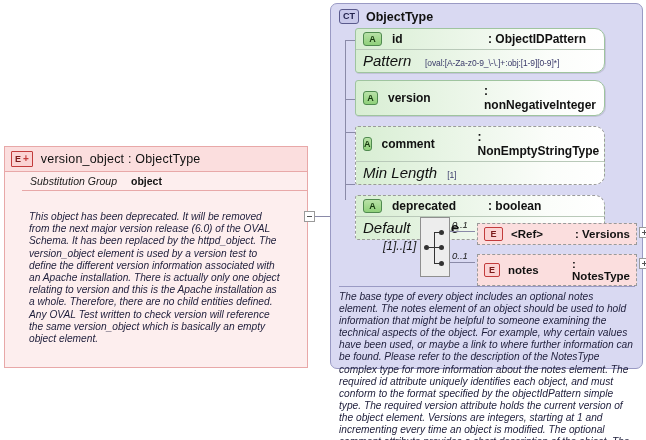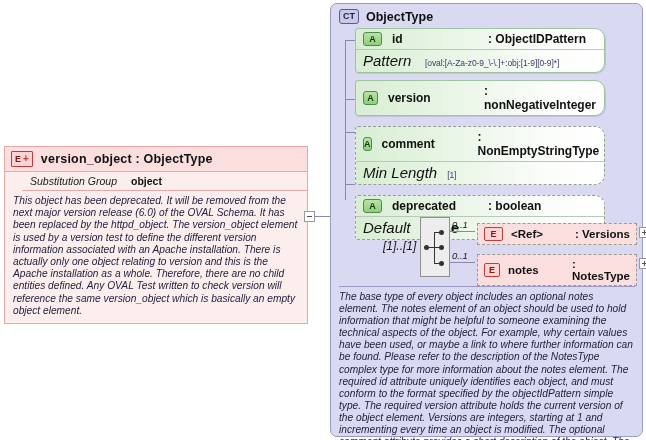--- a/index.html
+++ b/index.html
@@ -49,21 +49,21 @@
     padding: 2px 3px;
     border-radius: 1px;
   }
   .badge-e .plus {
     color: #c23b3b;
     font-size: 10px;
     font-weight: bold;
   }
   .le-title {
     font-size: 12.5px;
-    font-weight: bold;
+    font-weight: normal;
     color: #111;
     letter-spacing: .2px;
   }
   .le-subrow {
     display: flex;
     align-items: baseline;
     gap: 14px;
     padding: 3px 8px;
     background: #fdeeee;
     border-bottom: 1px solid #e8a8a8;
@@ -80,21 +80,21 @@
     color: #111;
   }
   .le-desc {
     padding: 4px 8px 6px 8px;
     font-style: italic;
     font-size: 10.2px;
     line-height: 12.2px;
     color: #1d1d3a;
     background: #fdeeee;
   }
-  .le-desc p { margin: 0; }
+  .le-desc p { margin: 16px; }
 
   
   .expander-box {
     position: absolute;
     width: 11px;
     height: 11px;
     border: 1px solid #9a9a9a;
     background: #ffffff;
     box-sizing: border-box;
   }
@@ -125,21 +125,21 @@
     height: 1px;
     background: #8a8aa8;
   }
 
   
   #complextype-panel {
     position: absolute;
     left: 330px;
     top: 3px;
     width: 313px;
-    height: 434px;
+    height: 366px;
     background: #d9d9f2;
     border: 1px solid #9a9ac4;
     border-radius: 7px;
     box-sizing: border-box;
   }
   .ct-header {
     display: flex;
     align-items: center;
     gap: 7px;
     padding: 5px 8px 3px 8px;

